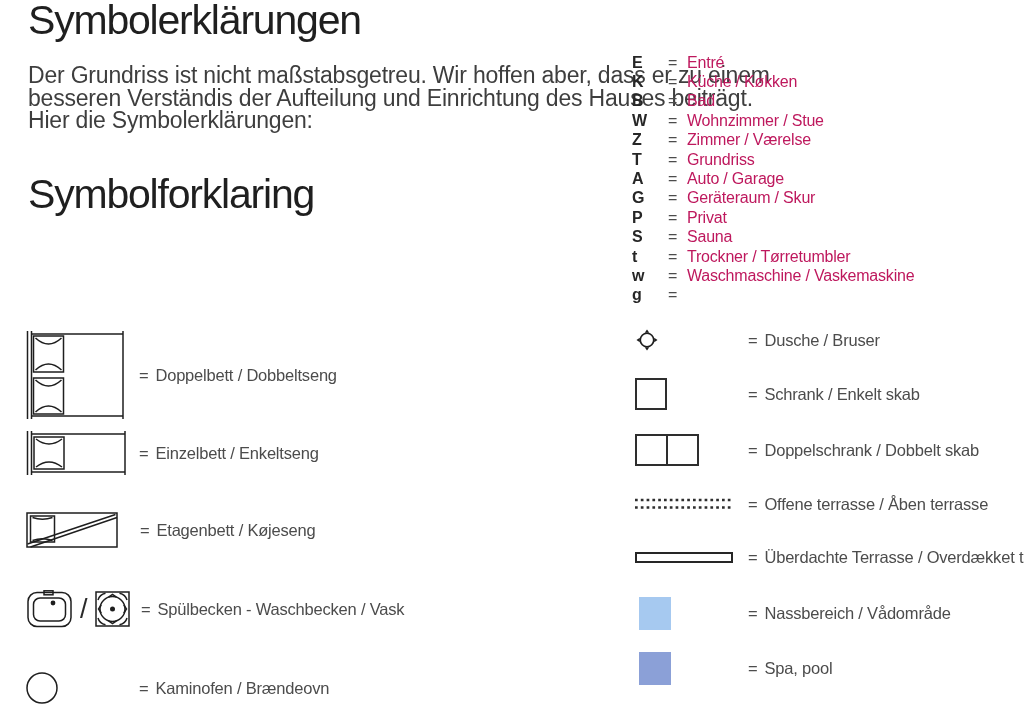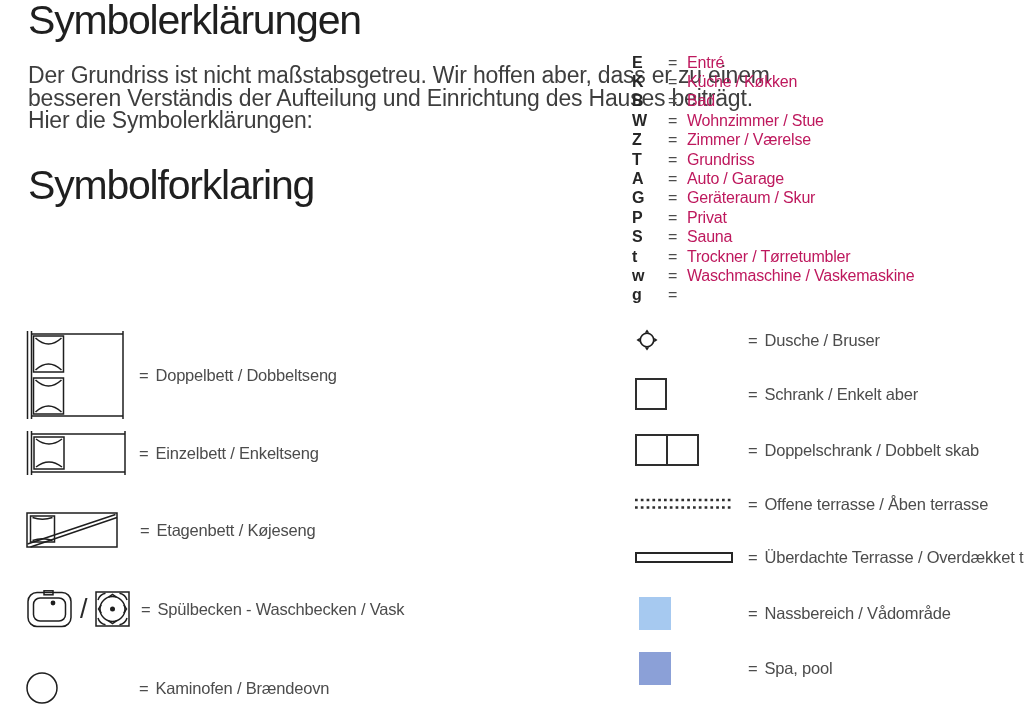--- a/index.html
+++ b/index.html
@@ -6,21 +6,21 @@
   .page{
     position:relative;width:1024px;height:723px;background:#ffffff;overflow:hidden;
     font-family:Liberation Sans, sans-serif;color:#404040;
   }
   
   .h-main{
     position:absolute;left:28px;margin:0;font-size:41px;font-weight:500;
     letter-spacing:-1.2px;color:#1f1f1f;line-height:1.1;
   }
   .h1{top:-2px;}
-  .h2{top:163px;}
+  .h2{top:172px;}
   
   .intro{
     position:absolute;left:28px;margin:0;font-size:23px;line-height:22.5px;
     letter-spacing:-0.2px;color:#3e3e3e;white-space:pre-line;
   }
   .p1{top:64px;}
   .p2{top:229px;}
   
   .abbr-list{position:absolute;left:632px;top:53px;font-size:16px;letter-spacing:-0.2px;}
   .abbr-row{height:19.4px;display:flex;align-items:center;}
@@ -240,21 +240,21 @@
         <span>Dusche / Bruser</span>
       </div>
   </div>
 
   <div class="srow" style="left:635px;top:378px;height:32px;">
     <div class="symcell symcell-r">
       <div class="box schrank"></div>
     </div>
     <div class="lbl">
         <span class="eq">=</span>
-        <span>Schrank / Enkelt aber</span>
+        <span>Schrank / Enkelt skab</span>
       </div>
   </div>
 
   <div class="srow" style="left:635px;top:434px;height:32px;">
     <div class="symcell symcell-r">
       <div class="box dschrank">
           <div class="cell"></div>
           <div class="cell"></div>
         </div>
     </div>

